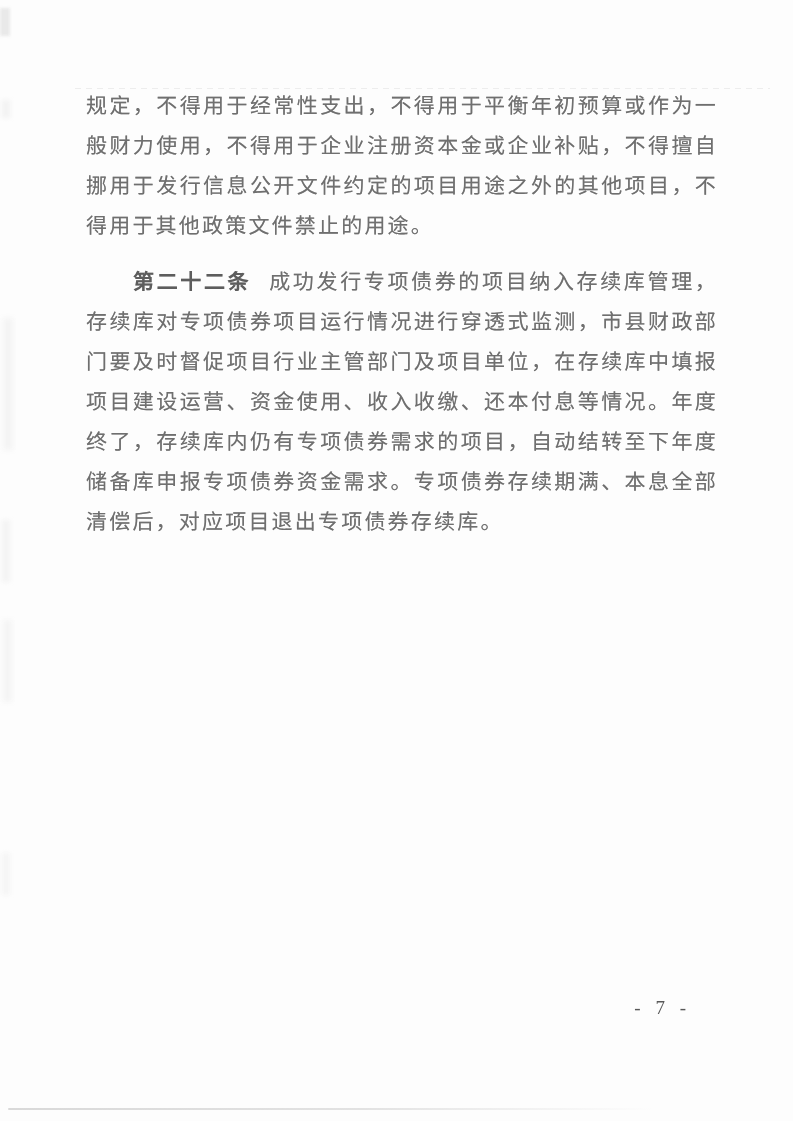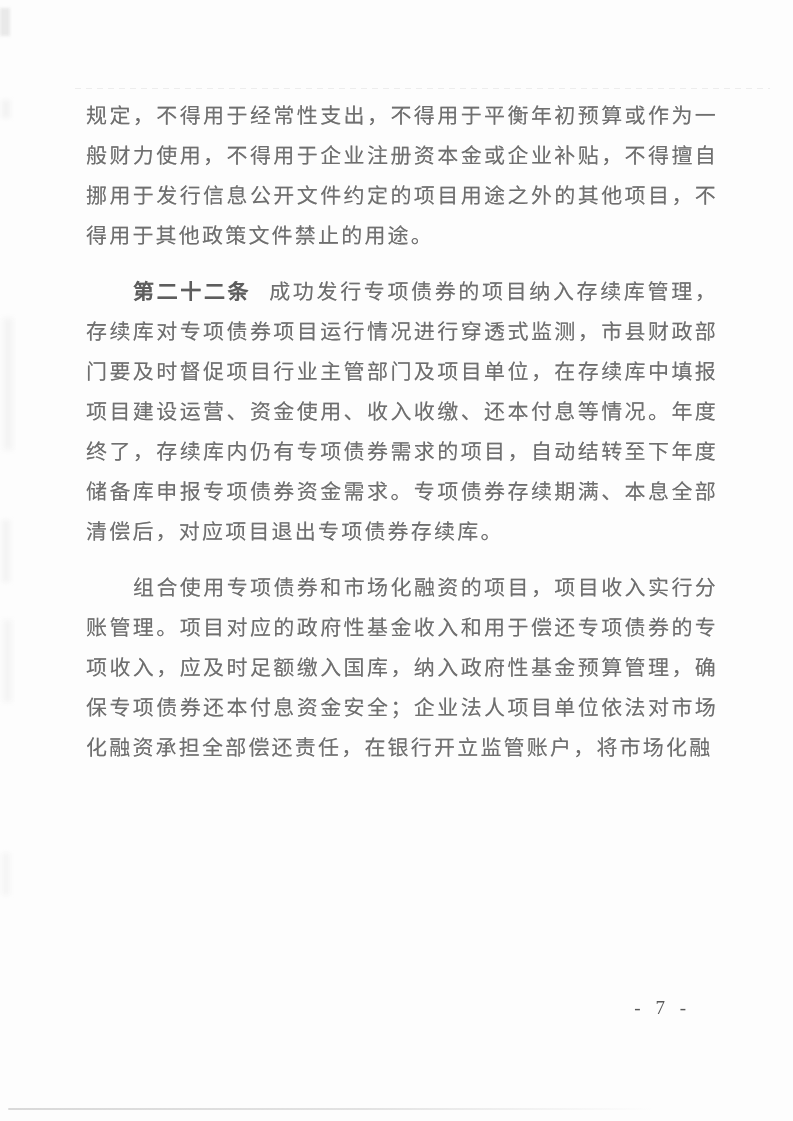--- a/index.html
+++ b/index.html
@@ -8,21 +8,21 @@
     width: 793px;
     height: 1121px;
     background: #fdfdfd;
     overflow: hidden;
     font-family: "Liberation Serif", "DejaVu Serif", serif;
     color: #6f6f6f;
   }
   .content {
     position: absolute;
     left: 86px;
-    top: 96px;
+    top: 86px;
     width: 632px;
   }
   p.body {
     margin: 0;
     font-size: 21px;
     line-height: 40px;
     letter-spacing: 2.2px;
     text-align: justify;
     color: #6f6f6f;
     text-shadow: 0 0 0.5px rgba(120,120,120,0.55);
@@ -85,19 +85,18 @@
   <div class="content">
 
     <p class="body">规定，不得用于经常性支出，不得用于平衡年初预算或作为一般财力使用，不得用于企业注册资本金或企业补贴，不得擅自挪用于发行信息公开文件约定的项目用途之外的其他项目，不得用于其他政策文件禁止的用途。</p>
 
 
     <p class="body indent">
       <b class="lead">第二十二条</b><span>成功发行专项债券的项目纳入存续库管理，存续库对专项债券项目运行情况进行穿透式监测，市县财政部门要及时督促项目行业主管部门及项目单位，在存续库中填报项目建设运营、资金使用、收入收缴、还本付息等情况。年度终了，存续库内仍有专项债券需求的项目，自动结转至下年度储备库申报专项债券资金需求。专项债券存续期满、本息全部清偿后，对应项目退出专项债券存续库。</span>
     </p>
 
 
-    <p class="body indent">组合使用专项债券和市场化融资的项目，项目收入实行分账管理。项目对应的政府性基金收入和用于偿还专项债券的专项收入，应及时足额缴入国库，纳入政府性基金预算管理，确保专项债券还本付息资金安全；企业法人项目单位依法对市场化融资承担全部偿还责任，在银行开立监管账户，将市场化融</p>
 
   </div>
 
   <div class="page-number">- 7 -</div>
 
 </div>
 
 </body></html>

